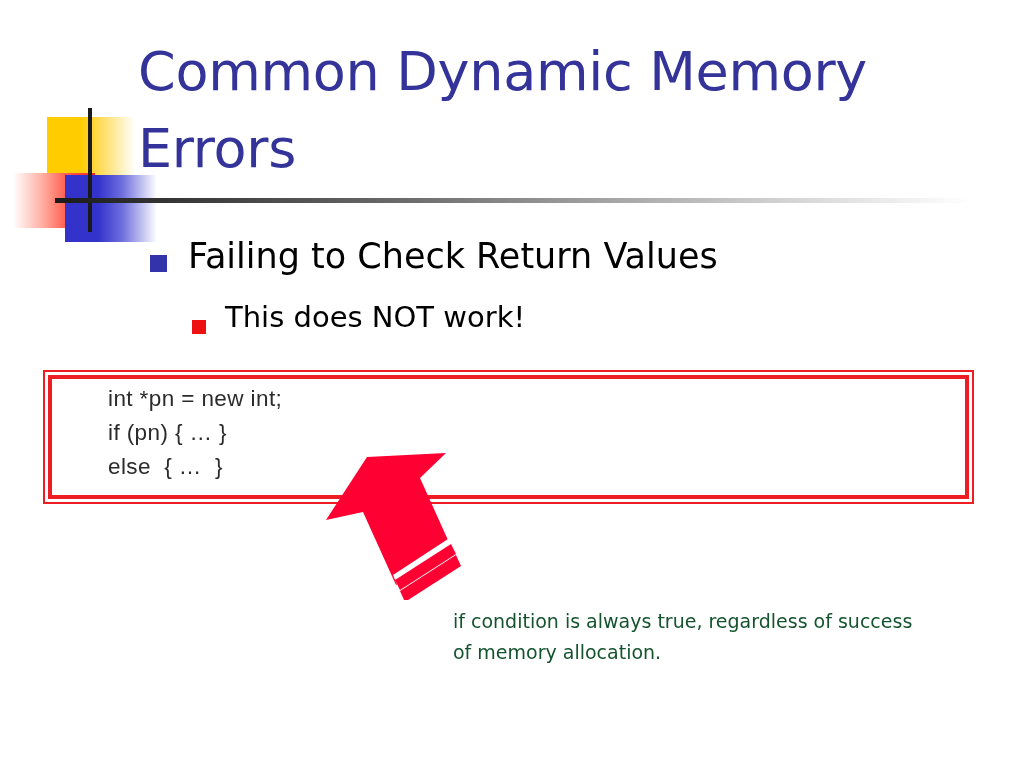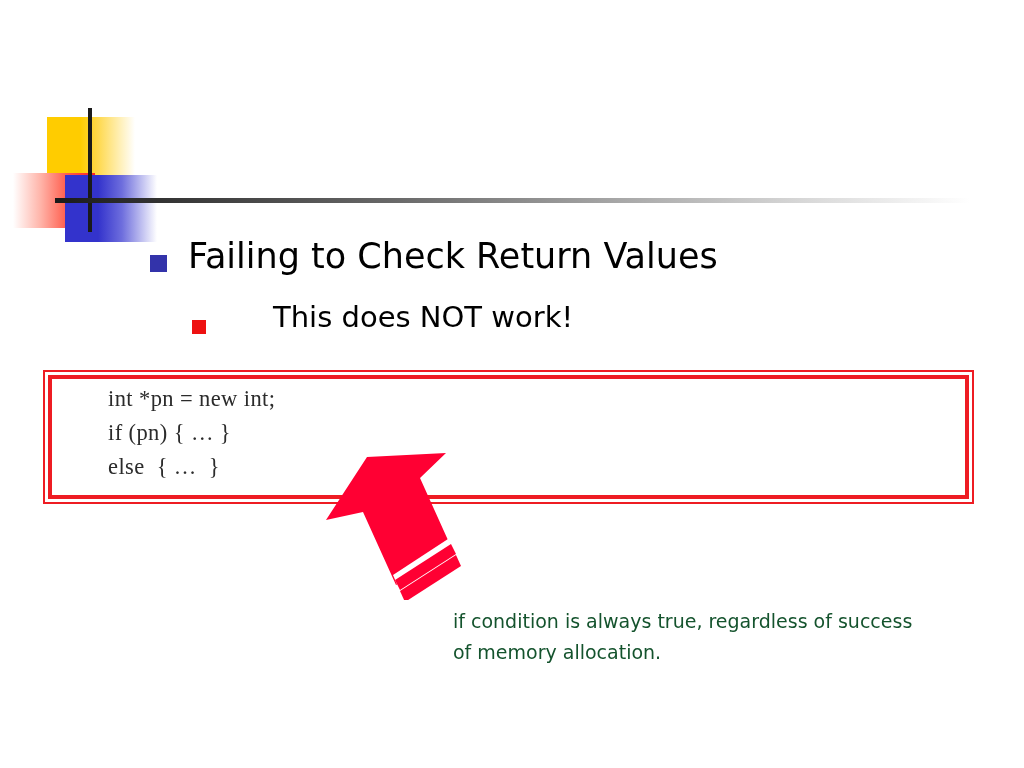--- a/index.html
+++ b/index.html
@@ -111,21 +111,20 @@
     color: #000000;
     font-family: "DejaVu Sans", sans-serif;
   }
 
   .bullet-l2 {
     position: absolute;
     left: 192px;
     top: 300px;
     display: flex;
     align-items: flex-end;
-    gap: 48px;
   }
   .bullet-l2 .marker {
     width: 14px;
     height: 14px;
     background: #EE1111;
     margin-top: 15px;
     flex: 0 0 auto;
   }
   .bullet-l2 .btext {
     margin-left: 19px;
@@ -150,21 +149,21 @@
     position: absolute;
     inset: 3px;
     border: 4px solid #EE1C23;
     background: #ffffff;
     box-sizing: border-box;
   }
   .code-text {
     position: absolute;
     left: 108px;
     top: 382px;
-    font-family: Liberation Serif, serif;
+    font-family: Liberation Sans, sans-serif;
     font-size: 22.5px;
     line-height: 34px;
     color: #2b2b2b;
     white-space: pre;
     letter-spacing: 0.4px;
   }
 
   
   .arrow-wrap {
     position: absolute;
@@ -185,20 +184,21 @@
     font-size: 19px;
     line-height: 1.62;
     color: #14532d;
   }
 </style>
 </head>
 <body>
 
 <div class="slide">
 
+  <div class="title" style="color: rgb(51, 51, 153);">Common Dynamic Memory Errors</div>
 
   <div class="logo">
     <div class="sq-yellow"></div>
     <div class="sq-red"></div>
     <div class="sq-blue"></div>
     <div class="v-line"></div>
   </div>
 
   <div class="title-rule"></div>
 

